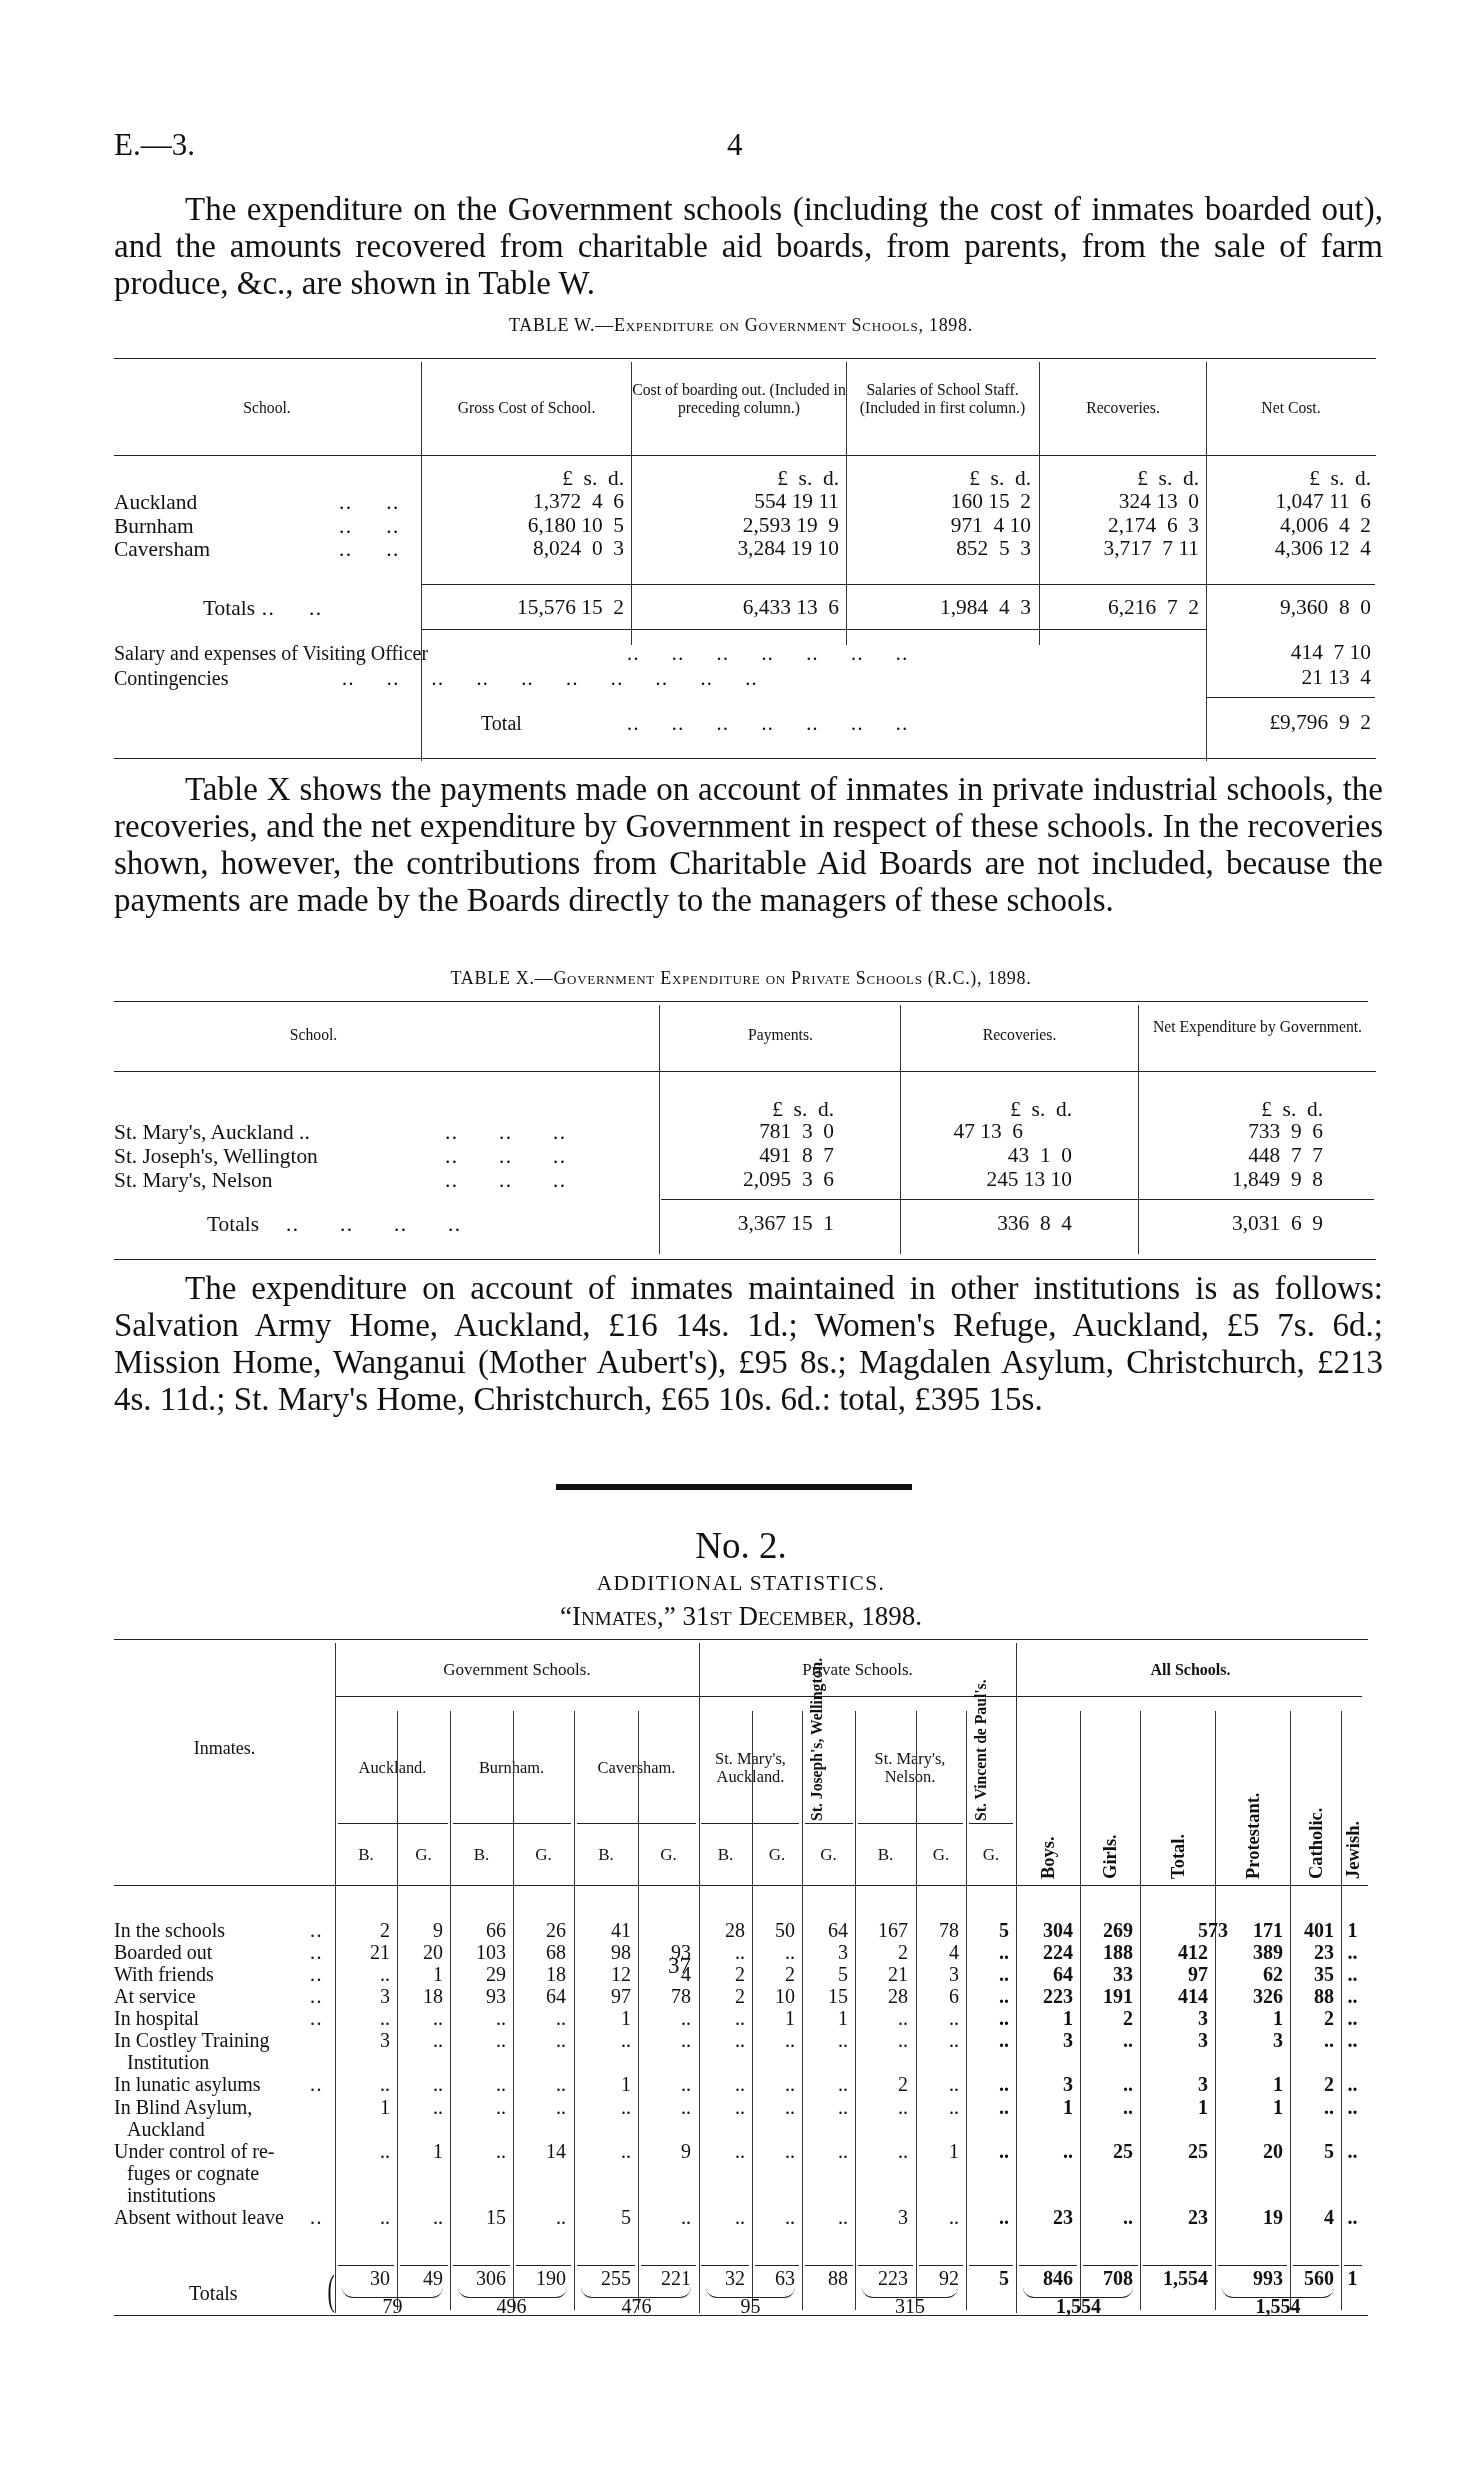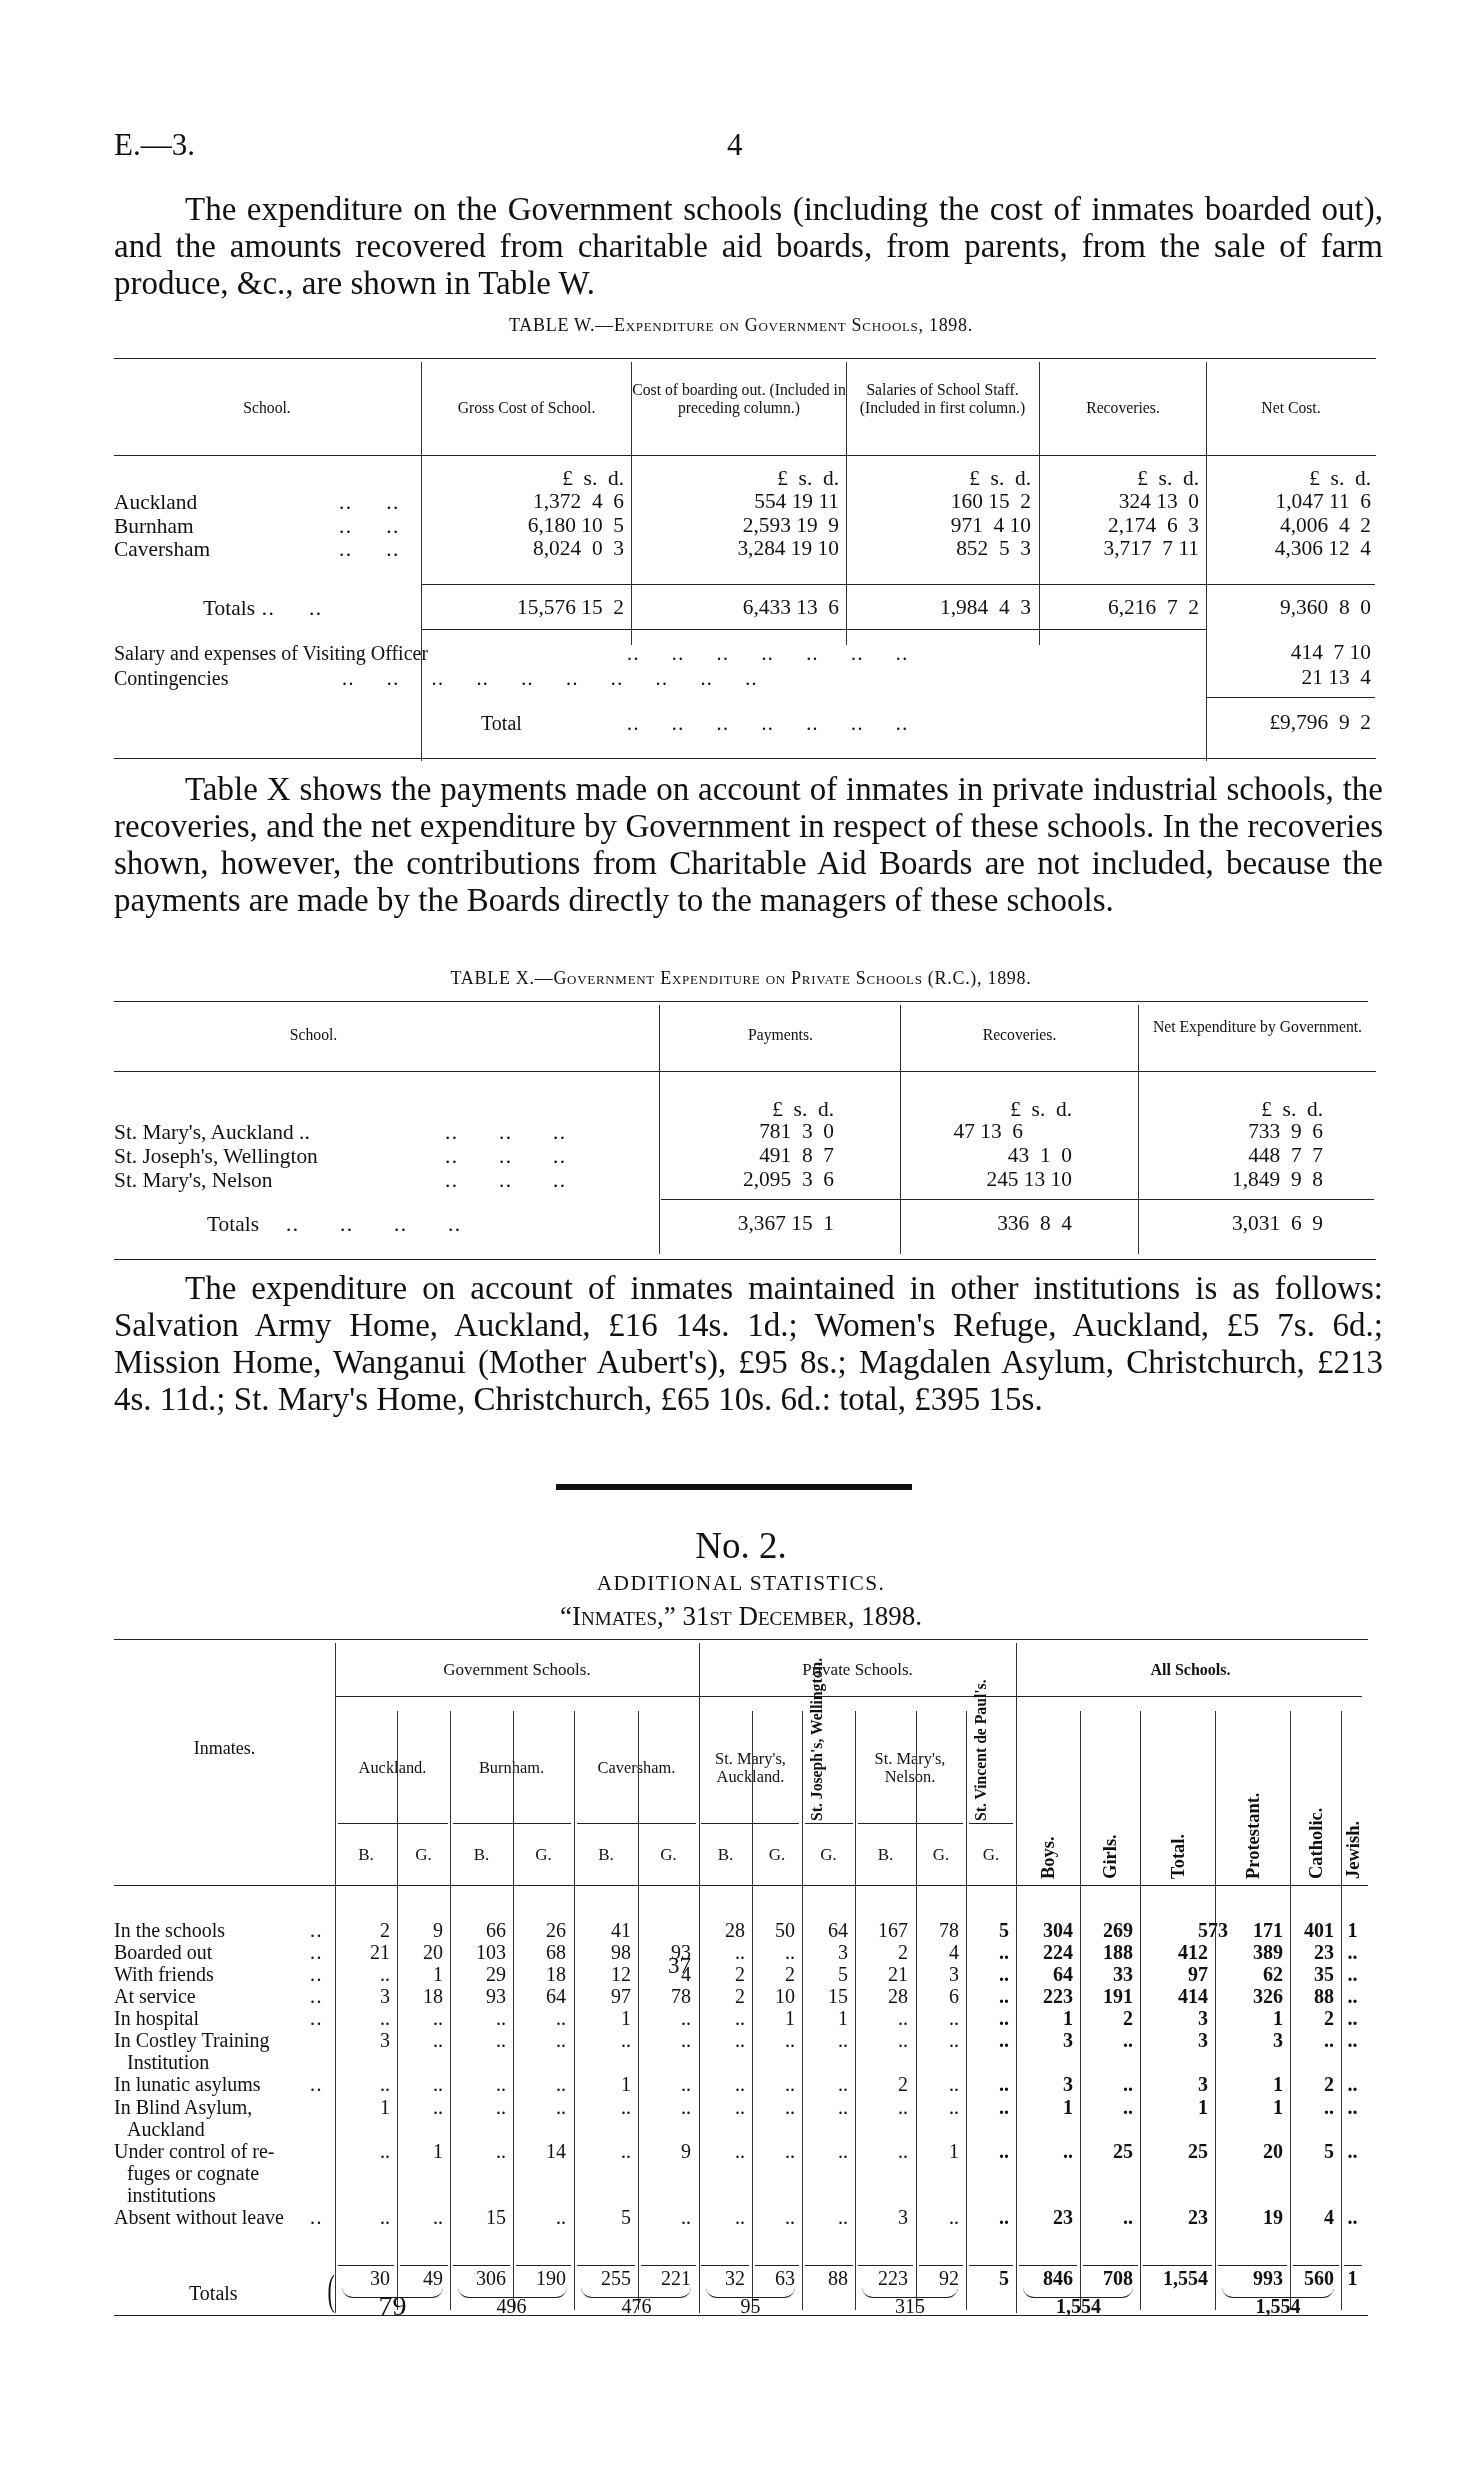--- a/index.html
+++ b/index.html
@@ -487,21 +487,21 @@
       <div class="cell" style="left:855px; width:53px; top:2267px; font-size:20px; line-height:22px;">223</div>
       <div class="cell" style="left:916px; width:43px; top:2267px; font-size:20px; line-height:22px;">92</div>
       <div class="cell bold" style="left:966px; width:43px; top:2267px; font-size:20px; line-height:22px;">5</div>
       <div class="cell bold" style="left:1016px; width:57px; top:2267px; font-size:20px; line-height:22px;">846</div>
       <div class="cell bold" style="left:1080px; width:53px; top:2267px; font-size:20px; line-height:22px;">708</div>
       <div class="cell bold" style="left:1140px; width:68px; top:2267px; font-size:20px; line-height:22px;">1,554</div>
       <div class="cell bold" style="left:1215px; width:68px; top:2267px; font-size:20px; line-height:22px;">993</div>
       <div class="cell bold" style="left:1290px; width:44px; top:2267px; font-size:20px; line-height:22px;">560</div>
       <div class="cell bold" style="left:1341px; width:16.4px; top:2267px; font-size:20px; line-height:22px;">1</div>
       <div class="brace" style="left:342px; top:2287px; width:101px;"></div>
-      <div class="th" style="left:335px; width:115px; top:2297px; font-size:28px;">79</div>
+      <div class="th" style="left:335px; width:115px; top:2297px; font-size:20px;">79</div>
       <div class="brace" style="left:458px; top:2287px; width:109px;"></div>
       <div class="th" style="left:450px; width:123px; top:2297px; font-size:20px;">496</div>
       <div class="brace" style="left:581px; top:2287px; width:110px;"></div>
       <div class="th" style="left:574px; width:125px; top:2297px; font-size:20px;">476</div>
       <div class="brace" style="left:706px; top:2287px; width:89px;"></div>
       <div class="th" style="left:699px; width:103px; top:2297px; font-size:20px;">95</div>
       <div class="brace" style="left:862px; top:2287px; width:96px;"></div>
       <div class="th" style="left:855px; width:110px; top:2297px; font-size:20px;">315</div>
       <div class="brace" style="left:1023px; top:2287px; width:110px;"></div>
       <div class="th bold" style="left:1016px; width:125px; top:2297px; font-size:20px;">1,554</div>

